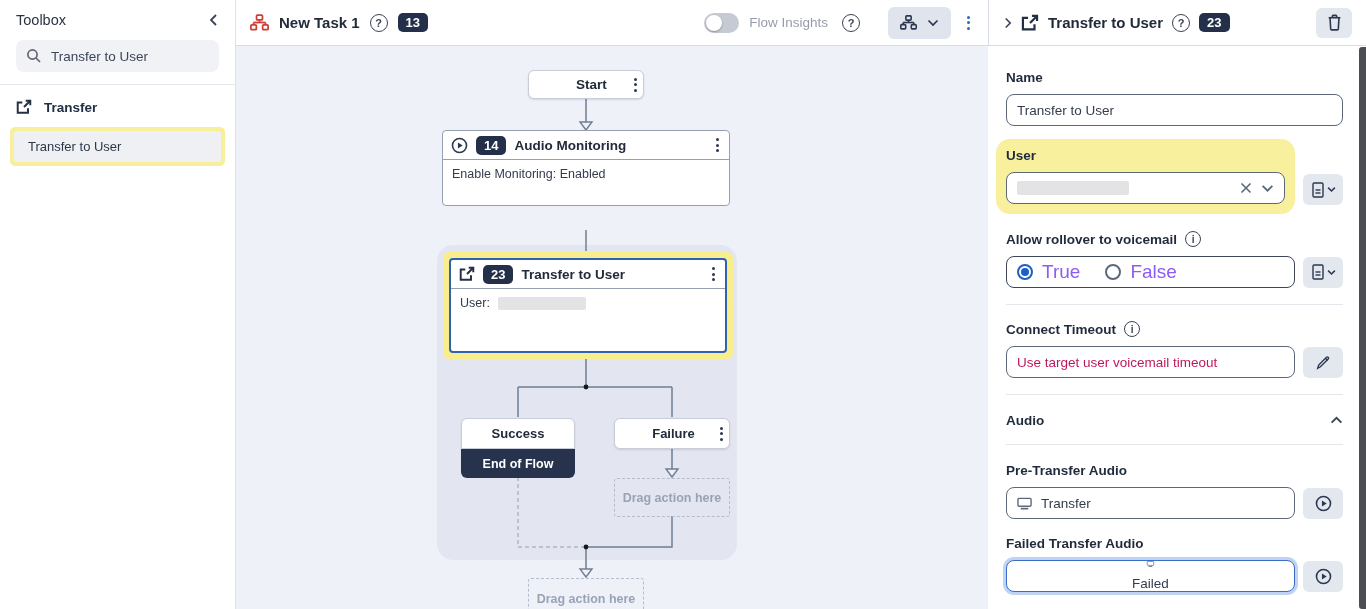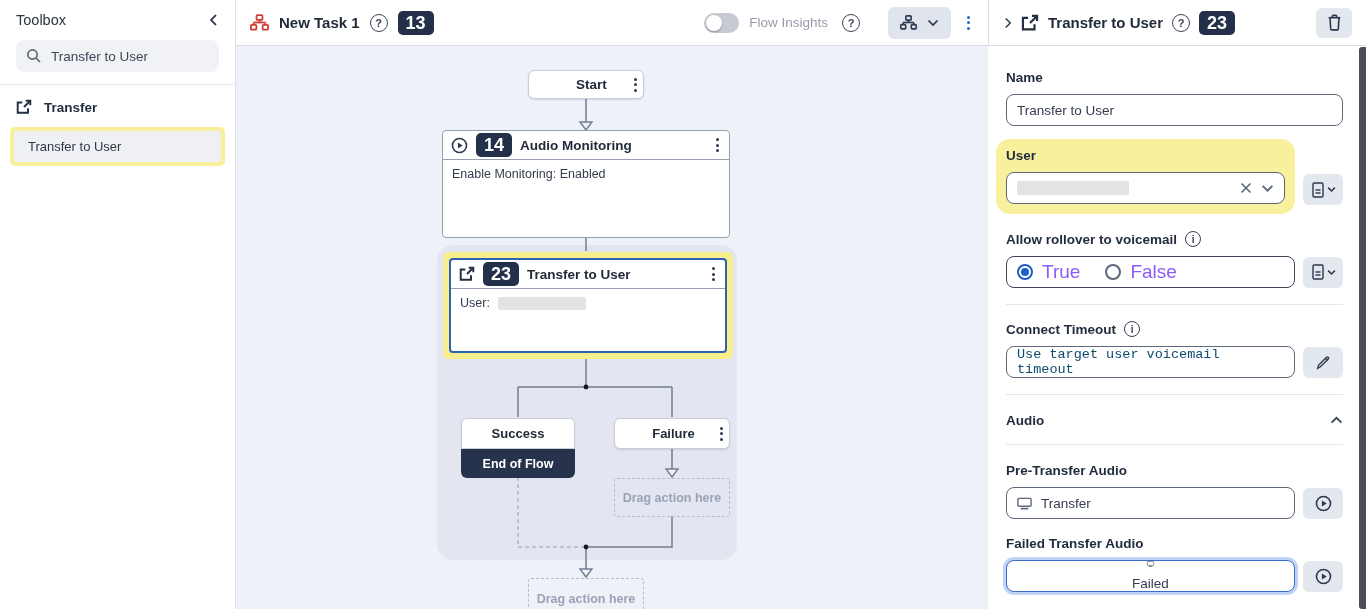--- a/index.html
+++ b/index.html
@@ -2,21 +2,21 @@
 <html><head>
 <meta charset="utf-8">
 <style>
   * { margin:0; padding:0; box-sizing:border-box; }
   html,body { width:1366px; height:609px; overflow:hidden; }
   body {
     font-family:"Liberation Sans", sans-serif;
     background:#ffffff; color:#232f43; position:relative;
   }
   
-  .badge { background:#24304a; color:#fff; font-weight:700; font-size:18px;
+  .badge { background:#24304a; color:#fff; font-weight:700; font-size:13px;
            border-radius:5px; padding:3px 8px; line-height:1; display:inline-block; }
   .help-circle { width:18px; height:18px; border:1.6px solid #3a4454; border-radius:50%;
            display:inline-flex; align-items:center; justify-content:center;
            font-size:11px; font-weight:700; color:#3a4454; flex:0 0 auto; }
   .info-circle { width:16px; height:16px; border:1.4px solid #3a4454; border-radius:50%;
            display:inline-flex; align-items:center; justify-content:center;
            font-size:10px; font-weight:700; color:#3a4454; font-style:normal; }
   .kebab { display:inline-flex; flex-direction:column; gap:2.5px; padding:4px 6px; cursor:pointer; }
   .kebab i { width:3px; height:3px; border-radius:50%; background:#2c3850; display:block; }
   .kebab.blue i { background:#2b66c4; }
@@ -62,21 +62,21 @@
             background:#eef1f8; overflow:hidden; }
   .region { position:absolute; left:201px; top:199px; width:300px; height:315px;
             background:#e3e6f1; border-radius:16px; }
   .edges { position:absolute; left:0; top:0; }
   .node { position:absolute; background:#fff; border:1px solid #c7cdd9; border-radius:6px;
           box-shadow:0 1px 2px rgba(40,50,80,.14); }
   .node-title { font-weight:700; font-size:13.5px; color:#222b3a; flex:1; }
   .start-node { left:292px; top:24px; width:116px; height:29px; display:flex; align-items:center;justify-content:flex-end; }
   .start-node .node-title { text-align:center; padding-left:26px; }
   .action-card { position:absolute; background:#fff; border:1px solid #97a0b1; border-radius:4px; }
-  .audio-node { left:206px; top:84px; width:288px; height:108px; }
+  .audio-node { left:206px; top:84px; width:288px; height:76px; }
   .card-head { display:flex; align-items:center; gap:8px; padding:4px 4px 4px 8px;
                border-bottom:1px solid #97a0b1; height:29px; }
   .card-body { padding:7px 9px; font-size:12.5px; color:#333c4c; }
   .transfer-wrap { position:absolute; left:207px; top:206px; width:290px; height:107px;
                background:#f8ee8e; border-radius:6px; padding:6px; }
   .transfer-card { width:100%; height:100%; background:#fff; border:2px solid #2d62b4;
                border-radius:4px; }
   .transfer-card .card-head { border-bottom:1px solid #97a0b1; }
   .redact { display:inline-block; background:#e3e3e6; border-radius:2px; vertical-align:middle; }
   .outcome { position:absolute; background:#fff; border:1px solid #c7cdd9; border-radius:6px;
@@ -107,21 +107,21 @@
   .frow .grow { flex:1; min-width:0; }
   .side-btn { flex:0 0 auto; width:40px; height:31px; background:#e3e7ee; border-radius:6px;
            display:flex; align-items:center; justify-content:center; gap:2px; cursor:pointer; }
   .user-hl { background:#f9f09d; border-radius:14px; padding:9px 10px 10px 10px; margin-left:-10px; }
   .pdivider { border-top:1px solid #e4e7ec; margin:16px 0; }
   .radio { width:16px; height:16px; border:2px solid #5d6879; border-radius:50%;
            display:inline-flex; align-items:center; justify-content:center; flex:0 0 auto; }
   .radio.checked { border-color:#1d5fc4; }
   .radio.checked::after { content:""; width:8px; height:8px; border-radius:50%; background:#1d5fc4; }
   .radio-lbl { font-size:19px; color:#8b5cf6; margin-right:16px; }
-  .muted { color:#0c4a6e;font-family:Liberation Mono, monospace; }
+  .muted { color:#be185d; }
   .sec-head { display:flex; align-items:center; justify-content:space-between;
            font-weight:700; font-size:13.5px; color:#1f2a3c; padding:2px 0; }
   .focus-ring { border-color:#3a6cc8; box-shadow:0 0 0 3px rgba(130,168,235,.5);flex-direction:column; }
 
   
   .scrollbar { position:absolute; right:0; top:47px; width:7px; height:562px; background:#4b4d52;
            border-radius:3px 0 0 3px; }
 </style>
 </head>
 <body>

